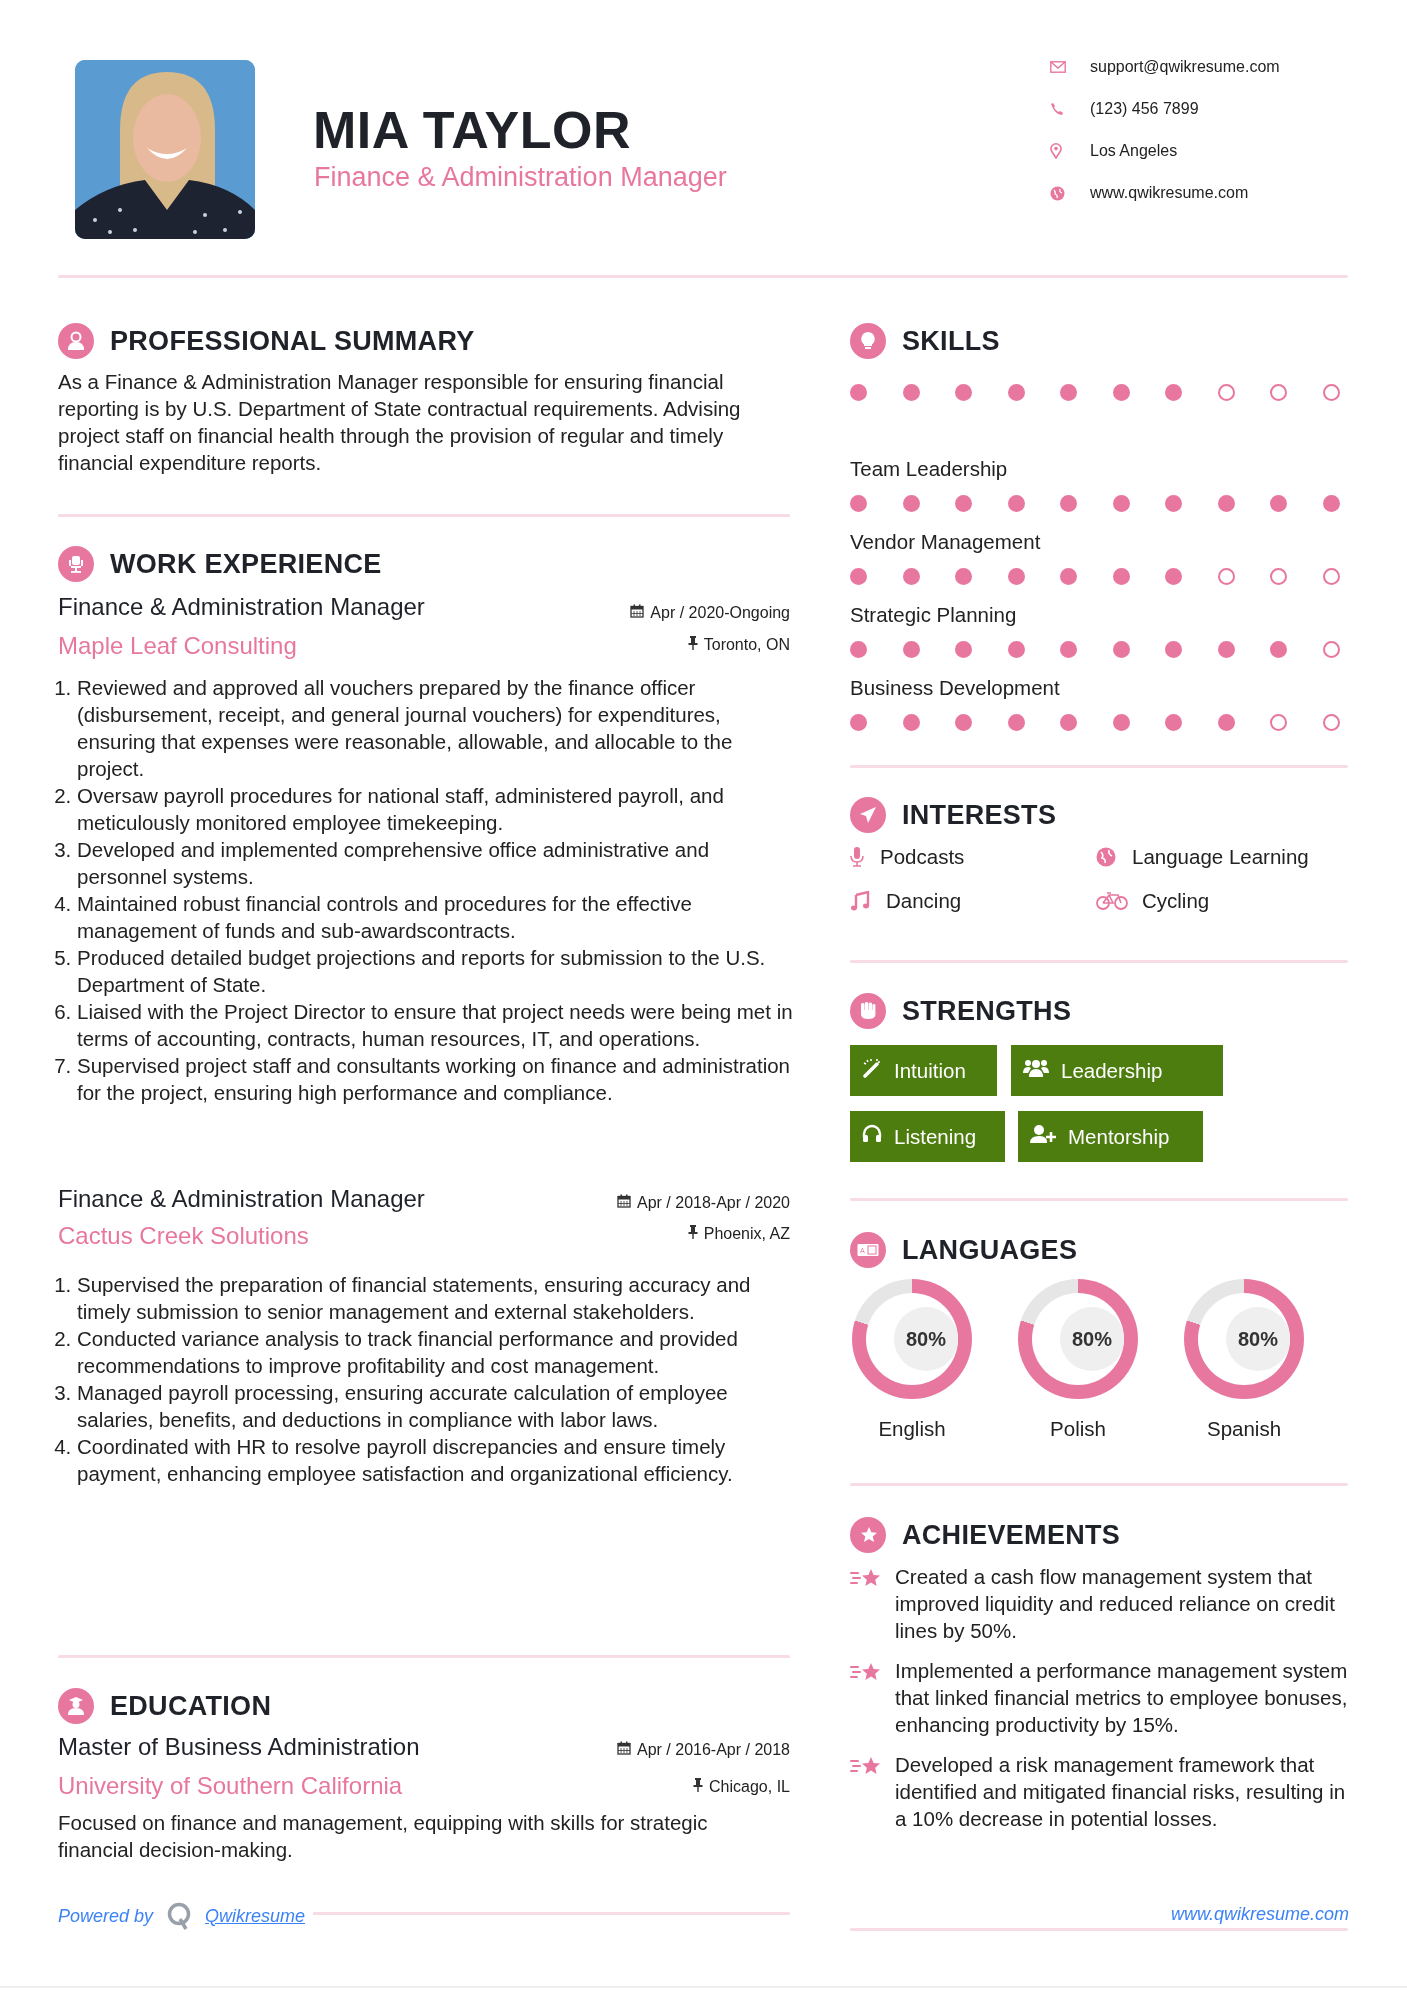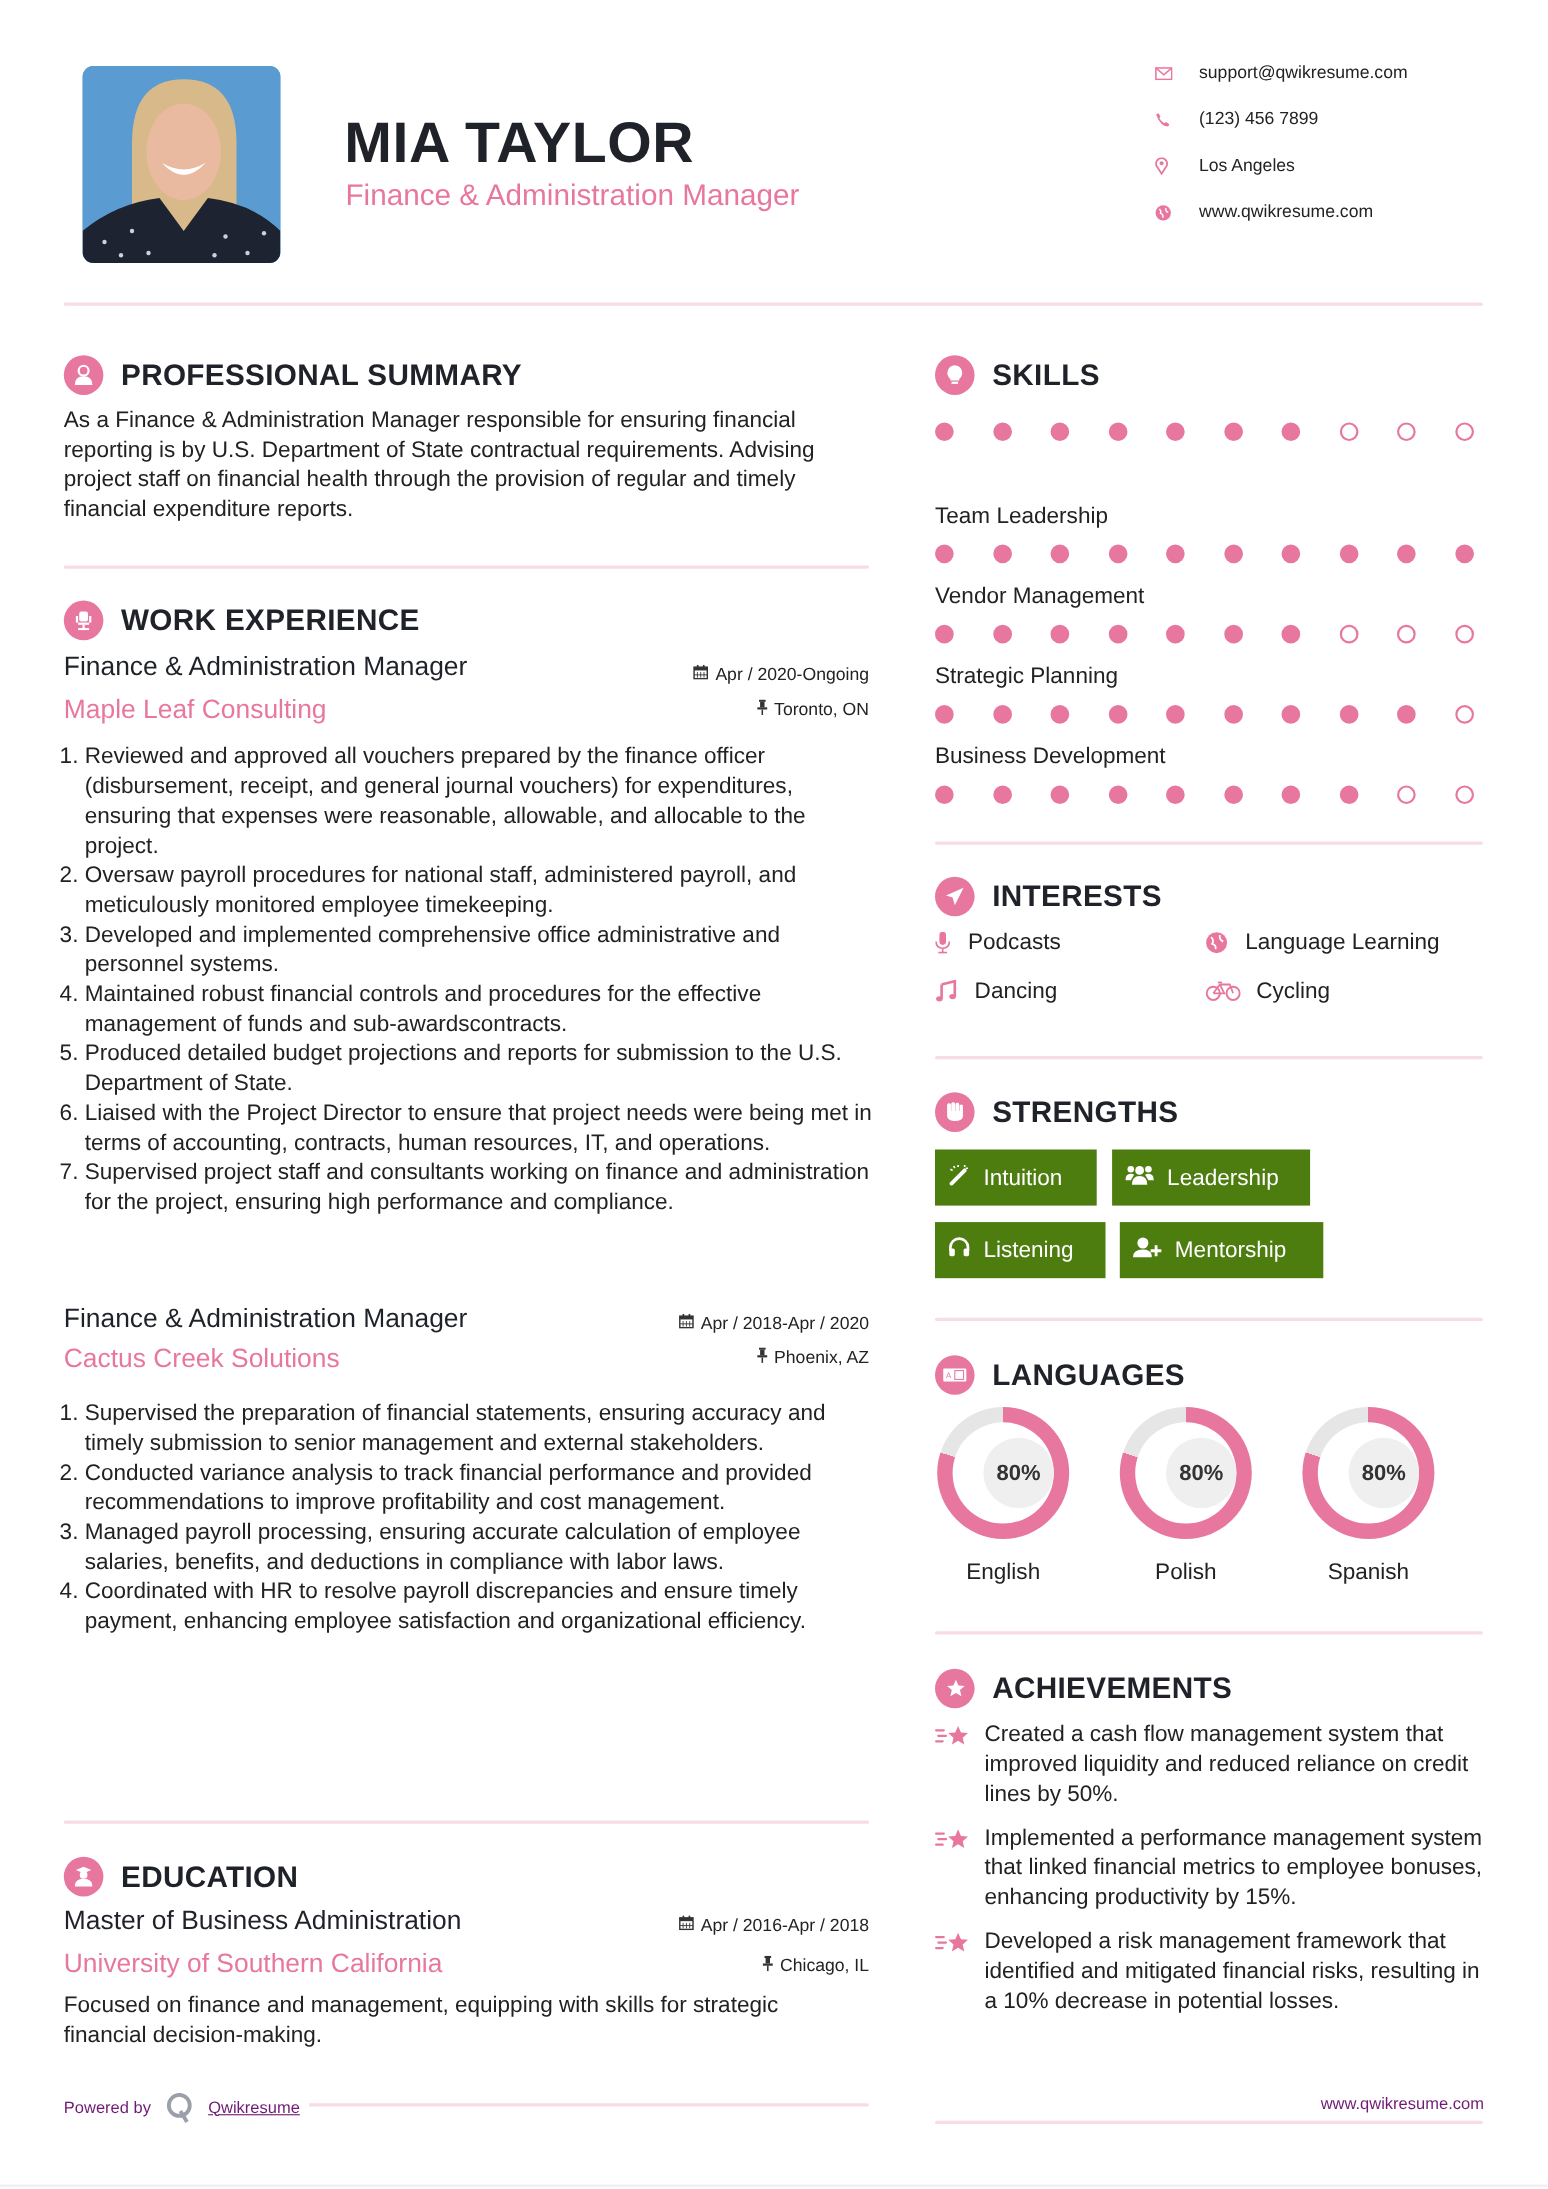--- a/index.html
+++ b/index.html
@@ -44,21 +44,21 @@
   .lang { width: 124px; text-align: center; }
   .ring { width: 120px; height: 120px; border-radius: 50%; position: relative; margin: 0 auto; }
   .ring-inner { position: absolute; left: 14px; top: 14px; width: 92px; height: 92px; border-radius: 50%; background: #fff; display: flex; align-items: center; justify-content: flex-end; }
   .ring-core { width: 64px; height: 64px; border-radius: 50%; background: #efefef; display: flex; align-items: center; justify-content: center; font-size: 20px; font-weight: bold; color: #333; }
   .lang-name { font-size: 20.5px; color: #222; margin-top: 18px; }
 
   
   .ach { display: flex; align-items: flex-start; font-size: 20.5px; line-height: 27px; color: #222; }
   .ach .ic { width: 45px; flex: none; padding-top: 4px; }
 
-  .footer-small { font-size: 15px; color: #701a75; }
+  .footer-small { font-size: 18px; color: #3b82f6; font-style: italic; }
 </style>
 </head>
 <body>
 
 <div class="abs photo">
   <svg width="180" height="179" viewBox="0 0 180 179">
     <rect width="180" height="179" fill="#5a9bd1"></rect>
     <path d="M45 179 L45 70 Q45 12 92 12 Q140 12 140 70 L140 179 Z" fill="#d7b98a"></path>
     <ellipse cx="92" cy="78" rx="34" ry="44" fill="#e9b9a0"></ellipse>
     <path d="M72 88 Q92 110 112 88 Q92 100 72 88Z" fill="#fff"></path>
@@ -400,21 +400,21 @@
   </span>
   <span class="sec-title">STRENGTHS</span>
 </div>
 <div class="abs chip" style="left:850px; top:1045px; width:147px;">
   <span><svg width="20" height="20" viewBox="0 0 20 20">
         <path d="M3 18 L15 6" stroke="#fff" stroke-width="3.5" stroke-linecap="round"></path>
         <path d="M5 2 L6 4 M2 5 L4 6 M9 1 L9 3 M15 1 L15 3 M18 4 L16 4" stroke="#fff" stroke-width="1.5"></path>
       </svg></span>
   <span>Intuition</span>
 </div>
-<div class="abs chip" style="left:1011px; top:1045px; width:180px;">
+<div class="abs chip" style="left:1011px; top:1045px; width:212px;">
   <span><svg width="26" height="20" viewBox="0 0 26 20">
         <circle cx="13" cy="6" r="4" fill="#fff"></circle>
         <circle cx="5" cy="5" r="3" fill="#fff"></circle>
         <circle cx="21" cy="5" r="3" fill="#fff"></circle>
         <path d="M6 19 Q6 11 13 11 Q20 11 20 19 Z" fill="#fff"></path>
         <path d="M0 15 Q0 9 5 9 Q7 9 8 10 L5 15Z M26 15 Q26 9 21 9 Q19 9 18 10 L21 15Z" fill="#fff"></path>
       </svg></span>
   <span>Leadership</span>
 </div>
 <div class="abs chip" style="left:850px; top:1111px; width:155px;">

